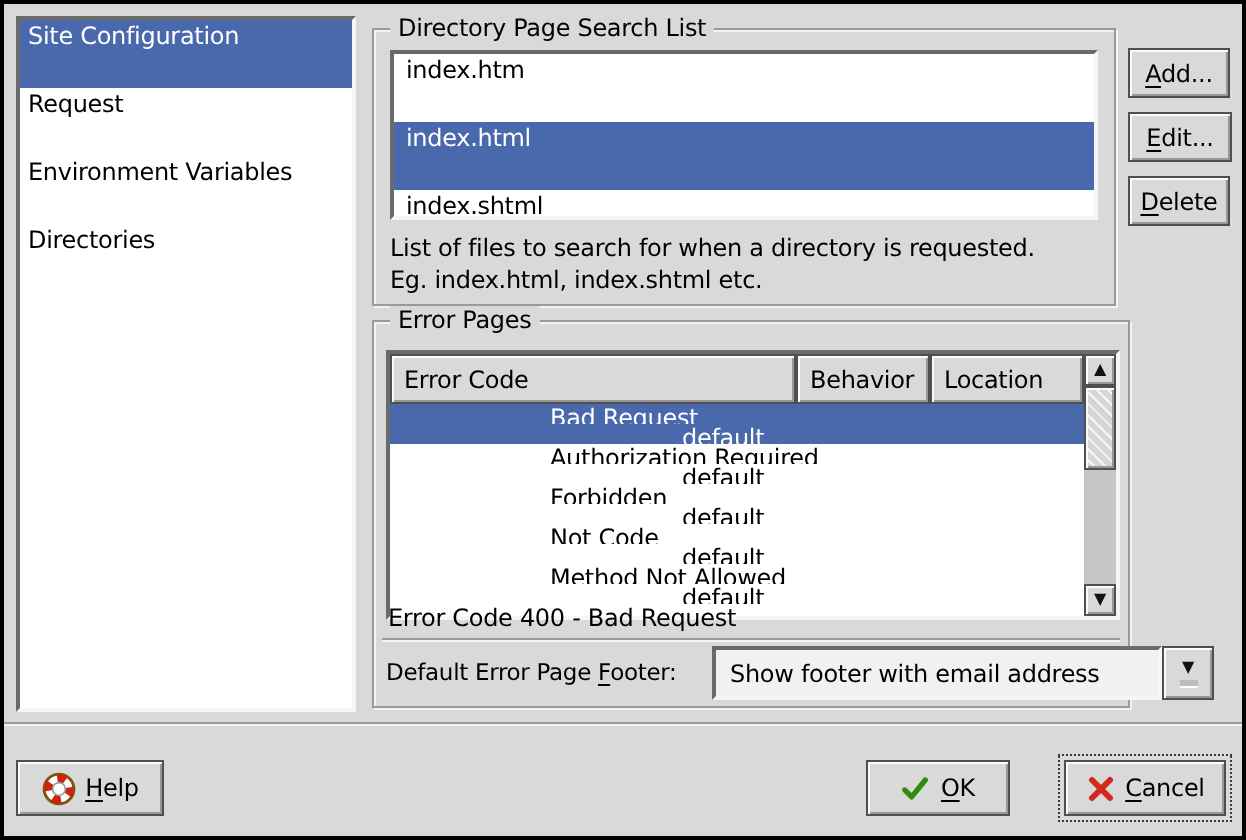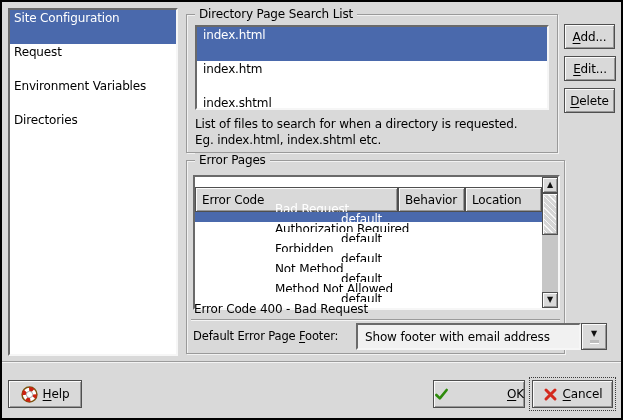--- a/index.html
+++ b/index.html
@@ -15,21 +15,21 @@
   .frame{border:1px solid #9a9a9a;box-shadow:inset 1px 1px 0 #f2f2f2,1px 1px 0 #f2f2f2;box-sizing:border-box;}
   .frame-label{position:absolute;top:-8px;left:8px;background:#d9d9d9;padding:0 4px;line-height:15px;white-space:nowrap;}
   .bevel{border:1px solid #4f4f4f;box-shadow:inset 1px 1px 0 #fbfbfb,inset -1px -1px 0 #979797;background:#d9d9d9;box-sizing:border-box;}
   .btn{display:flex;align-items:center;justify-content:center;gap:5px;cursor:default;white-space:nowrap;}
   .mn{text-decoration:underline;text-underline-offset:2px;}
   .list-item{height:34px;line-height:17px;padding-left:4px;white-space:nowrap;overflow:hidden;}
   .selected{background:#4a69ac;color:#fff;}
   
   #err-table{position:relative;overflow:hidden;}
   .thead{display:flex;height:25px;}
-  .th{display:flex;align-items:center;padding-left:6px;box-sizing:border-box;height:25px;margin-top:10px;}
+  .th{display:flex;align-items:center;padding-left:6px;box-sizing:border-box;height:25px;}
   .tr{display:flex;height:20px;align-items:center;flex-direction:column;}
   .td{box-sizing:border-box;white-space:nowrap;overflow:hidden;}
   .col1{width:203px;padding-left:8px;}
   .col2{width:67px;padding-left:6px;}
   .col3{flex:1;padding-left:6px;}
   .th.col1,.th.col2,.th.col3{padding-left:6px;}
   
   .sbar{position:absolute;top:0;right:0;bottom:0;width:16px;background:#c6c6c6;display:flex;flex-direction:column;}
   .sb-btn{height:16px;display:flex;align-items:center;justify-content:center;font-size:8px;line-height:8px;color:#111;}
   .sb-thumb{height:42px;background:repeating-linear-gradient(45deg,#d6d6d6 0 3px,#f7f7f7 3px 4px);}
@@ -53,22 +53,22 @@
   <div class="abs sunken" style="left:8px;top:8px;width:170px;height:348px;">
     <div class="list-item selected">Site Configuration</div>
     <div class="list-item">Request</div>
     <div class="list-item">Environment Variables</div>
     <div class="list-item">Directories</div>
   </div>
 
   <div class="abs frame" style="left:186px;top:14px;width:372px;height:139px;">
     <div class="frame-label">Directory Page Search List</div>
     <div class="abs sunken" style="left:8px;top:10px;width:354px;height:85px;">
+      <div class="list-item" style="padding-left:6px;">index.htm</div>
       <div class="list-item selected" style="padding-left:6px;">index.html</div>
-      <div class="list-item" style="padding-left:6px;">index.htm</div>
       <div class="list-item" style="padding-left:6px;">index.shtml</div>
     </div>
     <div class="abs" style="left:8px;top:101px;">
       <div class="caption-line">List of files to search for when a directory is requested.</div>
       <div class="caption-line">Eg. index.html, index.shtml etc.</div>
     </div>
   </div>
 
   <div class="abs bevel btn" style="left:564px;top:24px;width:51px;height:25px;">
     <span><span class="mn">A</span><span>dd...</span></span>
@@ -99,21 +99,21 @@
           <div class="td col1">Authorization Required</div>
           <div class="td col2">default</div>
           <div class="td col3"></div>
         </div>
         <div class="tr">
           <div class="td col1">Forbidden</div>
           <div class="td col2">default</div>
           <div class="td col3"></div>
         </div>
         <div class="tr">
-          <div class="td col1">Not Method</div>
+          <div class="td col1">Not Code</div>
           <div class="td col2">default</div>
           <div class="td col3"></div>
         </div>
         <div class="tr">
           <div class="td col1">Method Not Allowed</div>
           <div class="td col2">default</div>
           <div class="td col3"></div>
         </div>
       </div>
       <div class="sbar">
@@ -145,21 +145,21 @@
     <span style="display:flex;">
       <svg width="17" height="17" viewBox="0 0 16 16">
         <circle cx="8" cy="8" r="7" fill="#ffffff" stroke="#7c5410" stroke-width="1.4"></circle>
         <circle cx="8" cy="8" r="5" fill="none" stroke="#cc2211" stroke-width="4" stroke-dasharray="3.93 3.93" stroke-dashoffset="1"></circle>
         <circle cx="8" cy="8" r="3" fill="#ffffff" stroke="#9a9a9a" stroke-width="0.8"></circle>
       </svg>
     </span>
     <span><span class="mn">H</span><span>elp</span></span>
   </div>
 
-  <div class="abs bevel btn" style="left:433px;top:380px;width:92px;height:28px;justify-content:space-between;">
+  <div class="abs bevel btn" style="left:433px;top:380px;width:72px;height:28px;">
     <span style="display:flex;">
       <svg width="15" height="15" viewBox="0 0 16 16">
         <path d="M2.5 8.5 L6.2 12.2 L13.5 3.2" stroke="#2e8b0c" stroke-width="2.8" fill="none" stroke-linecap="round" stroke-linejoin="round"></path>
       </svg>
     </span>
     <span><span class="mn">O</span><span>K</span></span>
   </div>
 
   <div id="cancel-button" class="abs bevel btn" style="left:532px;top:380px;width:81px;height:28px;">
     <span style="display:flex;">

